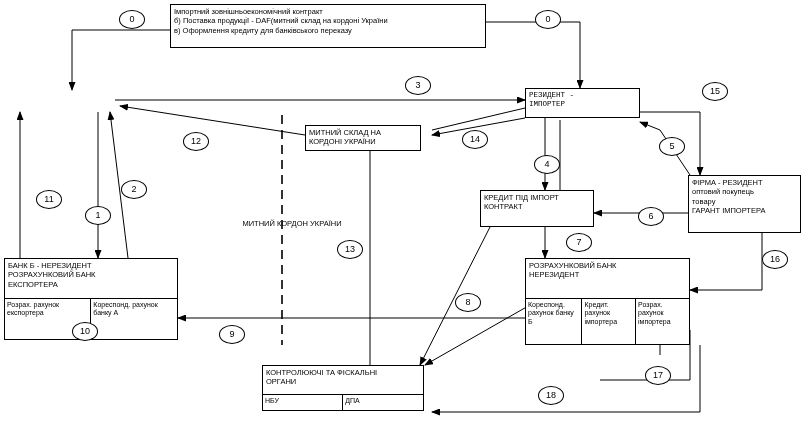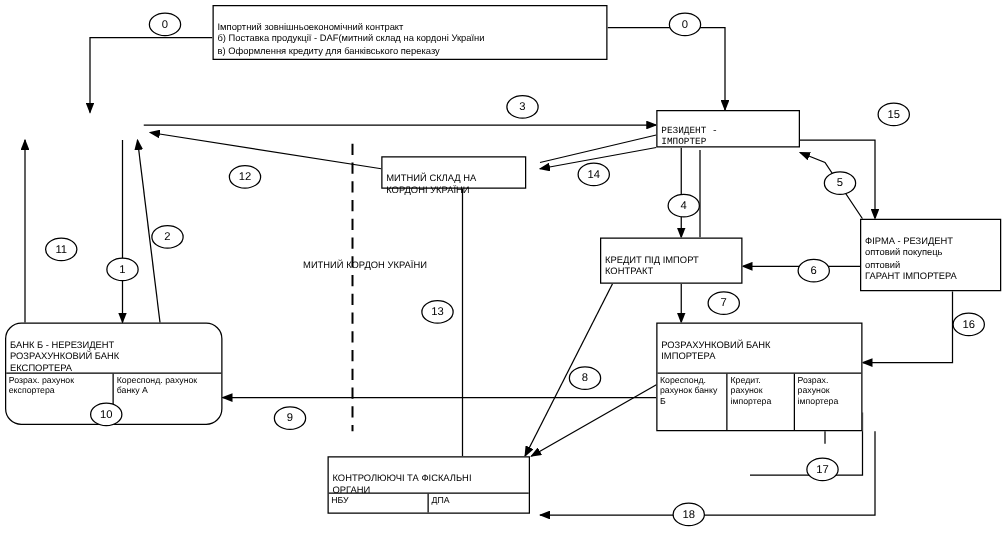--- a/index.html
+++ b/index.html
@@ -16,21 +16,21 @@
     overflow: hidden;
   }
   .box {
     position: absolute;
     border: 1px solid #000;
     background: #fff;
     box-sizing: border-box;
     font-size: 7.5px;
     line-height: 1.25;
     color: #000;
-    padding: 12px 3px;
+    padding: 2px 3px;
   }
   .box .ln { display: block; white-space: nowrap; }
   .subrow {
     position: absolute;
     left: 0;
     right: 0;
     bottom: 0;
     display: flex;
     border-top: 1px solid #000;
   }
@@ -57,20 +57,21 @@
     color: #000;
     box-sizing: border-box;
   }
   .plain-label {
     position: absolute;
     font-size: 7.5px;
     line-height: 1.3;
     color: #000;
     text-align: center;
     white-space: nowrap;
+    margin-top: 12px;
   }
   svg.edges {
     position: absolute;
     left: 0; top: 0;
     width: 806px;
     height: 432px;
     pointer-events: none;
   }
 </style>
 </head>
@@ -155,37 +156,37 @@
   </div>
 
   <div class="box" style="left:480px; top:190px; width:114px; height:37px;">
     <span class="ln">КРЕДИТ ПІД ІМПОРТ</span>
     <span class="ln">КОНТРАКТ</span>
   </div>
 
   <div class="box" style="left:688px; top:175px; width:113px; height:58px;">
     <span class="ln">ФІРМА - РЕЗИДЕНТ</span>
     <span class="ln">оптовий покупець</span>
-    <span class="ln">оптовий</span>
+    <span class="ln">товару</span>
     <span class="ln">ГАРАНТ ІМПОРТЕРА</span>
   </div>
 
-  <div class="box" style="left:4px; top:258px; width:174px; height:82px;border-radius:13px;">
+  <div class="box" style="left:4px; top:258px; width:174px; height:82px;">
     <span class="ln">БАНК Б - НЕРЕЗИДЕНТ</span>
     <span class="ln">РОЗРАХУНКОВИЙ БАНК</span>
     <span class="ln">ЕКСПОРТЕРА</span>
     <div class="subrow" style="height:40px;">
       <div class="subcell">Розрах. рахунок експортера</div>
       <div class="subcell">Кореспонд. рахунок банку А</div>
     </div>
   </div>
 
   <div class="box" style="left:525px; top:258px; width:165px; height:87px;">
     <span class="ln">РОЗРАХУНКОВИЙ БАНК</span>
-    <span class="ln">ІМПОРТЕРА</span>
+    <span class="ln">НЕРЕЗИДЕНТ</span>
     <div class="subrow" style="height:45px;">
       <div class="subcell">Кореспонд. рахунок банку Б</div>
       <div class="subcell">Кредит. рахунок імпортера</div>
       <div class="subcell">Розрах. рахунок імпортера</div>
     </div>
   </div>
 
   <div class="box" style="left:262px; top:365px; width:162px; height:46px;">
     <span class="ln">КОНТРОЛЮЮЧІ ТА ФІСКАЛЬНІ</span>
     <span class="ln">ОРГАНИ</span>
@@ -212,15 +213,15 @@
   <div class="marker" style="left:36px; top:190px;">11</div>
   <div class="marker" style="left:85px; top:206px;">1</div>
   <div class="marker" style="left:638px; top:207px;">6</div>
   <div class="marker" style="left:337px; top:240px;">13</div>
   <div class="marker" style="left:566px; top:233px;">7</div>
   <div class="marker" style="left:762px; top:250px;">16</div>
   <div class="marker" style="left:455px; top:293px;">8</div>
   <div class="marker" style="left:72px; top:322px;">10</div>
   <div class="marker" style="left:219px; top:325px;">9</div>
   <div class="marker" style="left:645px; top:366px;">17</div>
-  <div class="marker" style="left:538px; top:402px;">18</div>
+  <div class="marker" style="left:538px; top:386px;">18</div>
 
 </div>
 
 </body></html>

